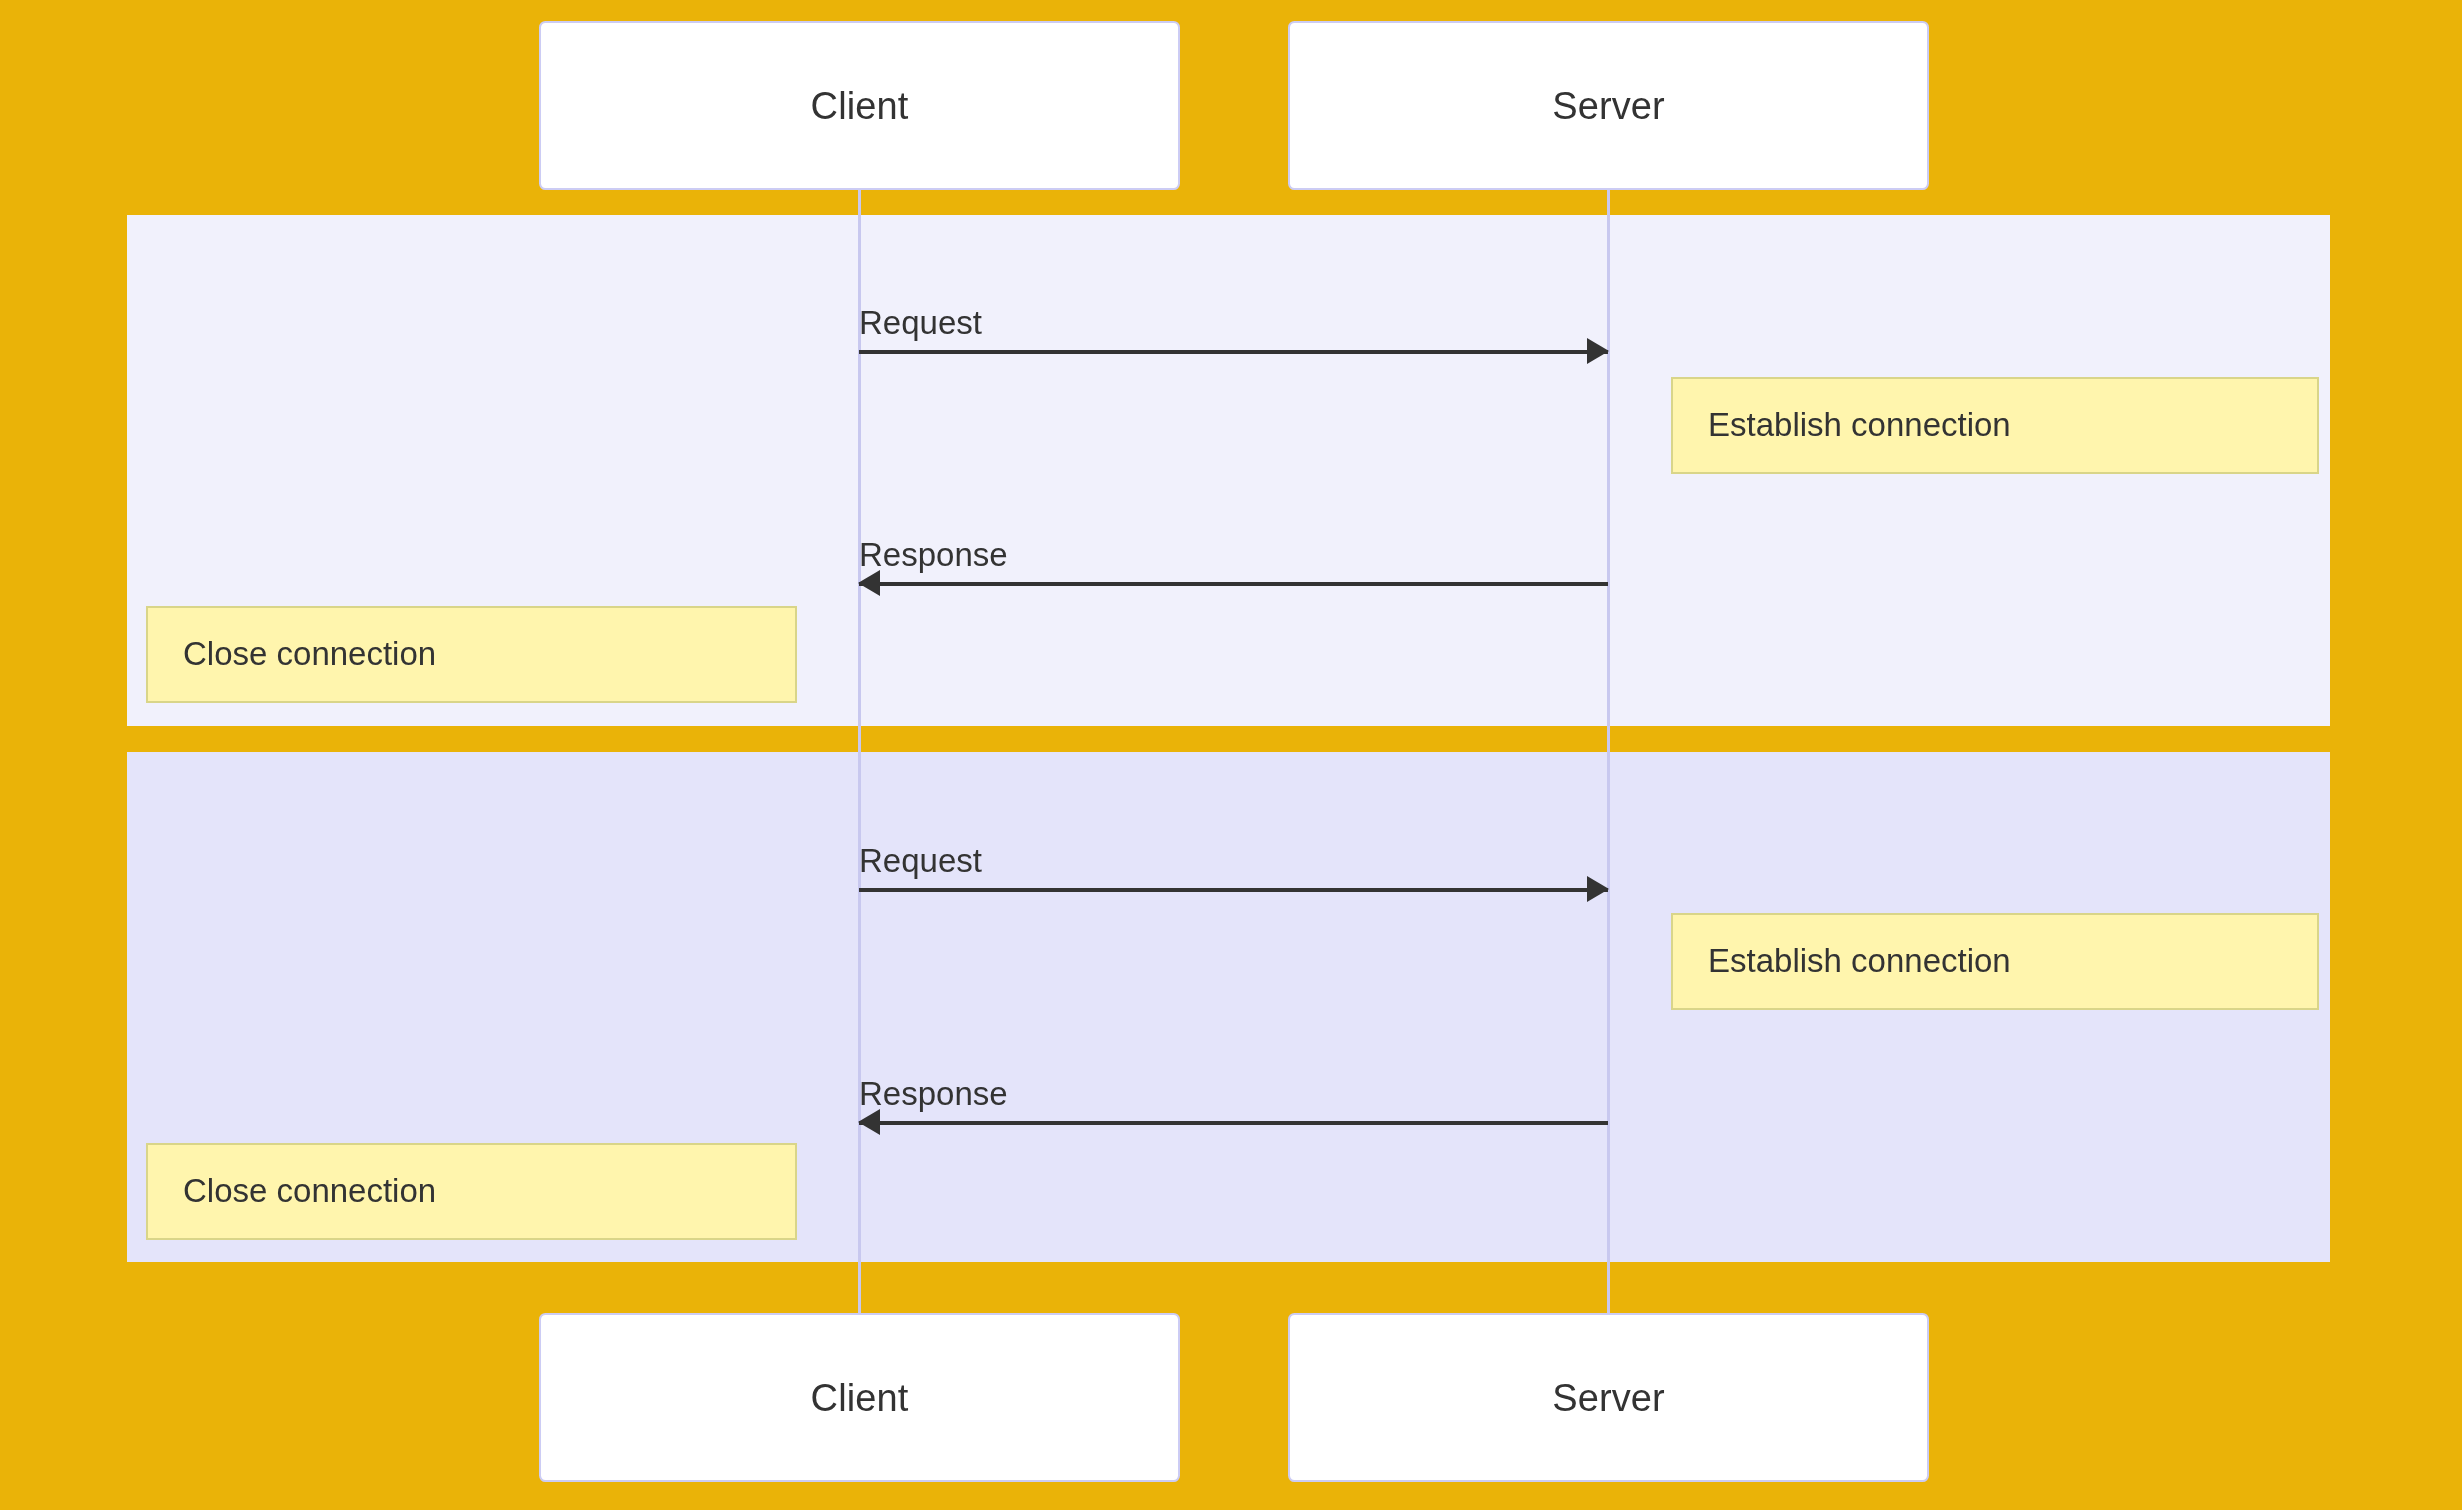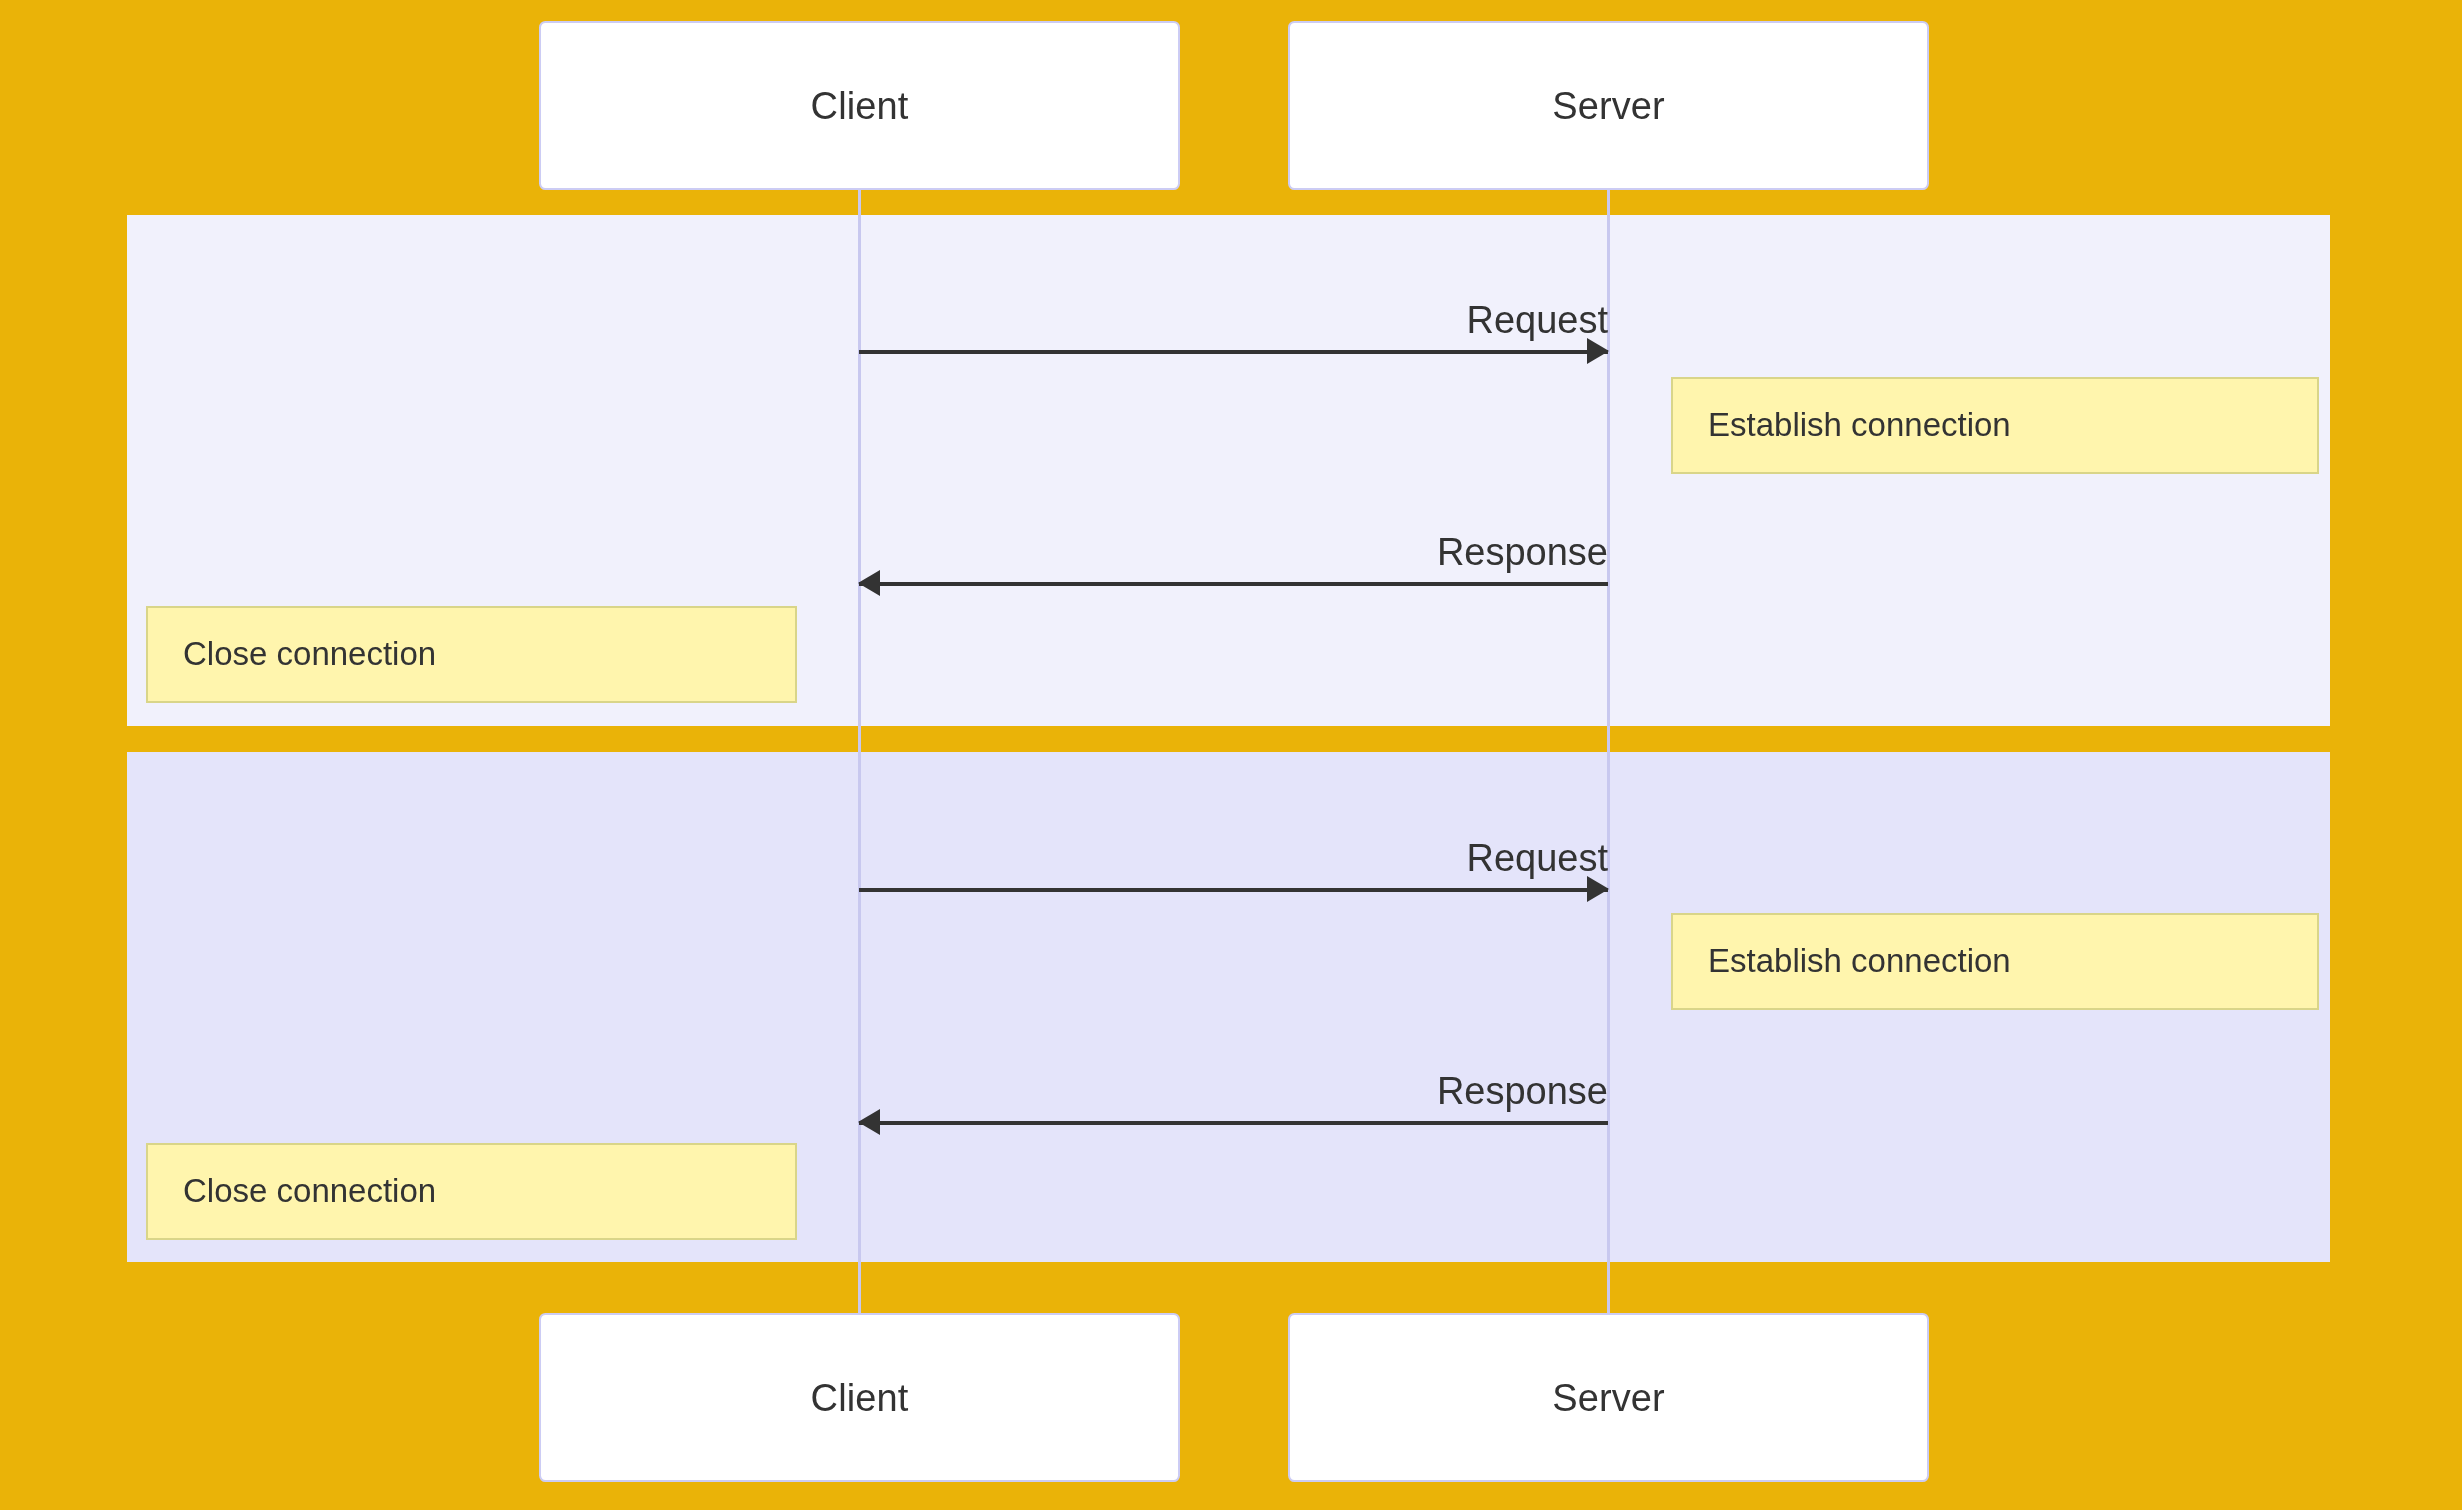--- a/index.html
+++ b/index.html
@@ -85,22 +85,22 @@
   }
   .message-left .arrowhead {
     left: -1.3px;
     border-right: 22px solid #333333;
   }
   .message-label {
     position: absolute;
     bottom: 15.4px;
     left: 0;
     right: 0;
-    text-align: right;
-    font-size: 38px;
+    text-align: left;
+    font-size: 33px;
     color: #333333;
     line-height: 1;
   }
   #message-req-1  { left: 859px; top: 277px;  width: 749px; }
   #message-res-1  { left: 859px; top: 509px;  width: 749px; }
   #message-req-2  { left: 859px; top: 815px; width: 749px; }
   #message-res-2  { left: 859px; top: 1048px; width: 749px; }
 
   
   .note {

